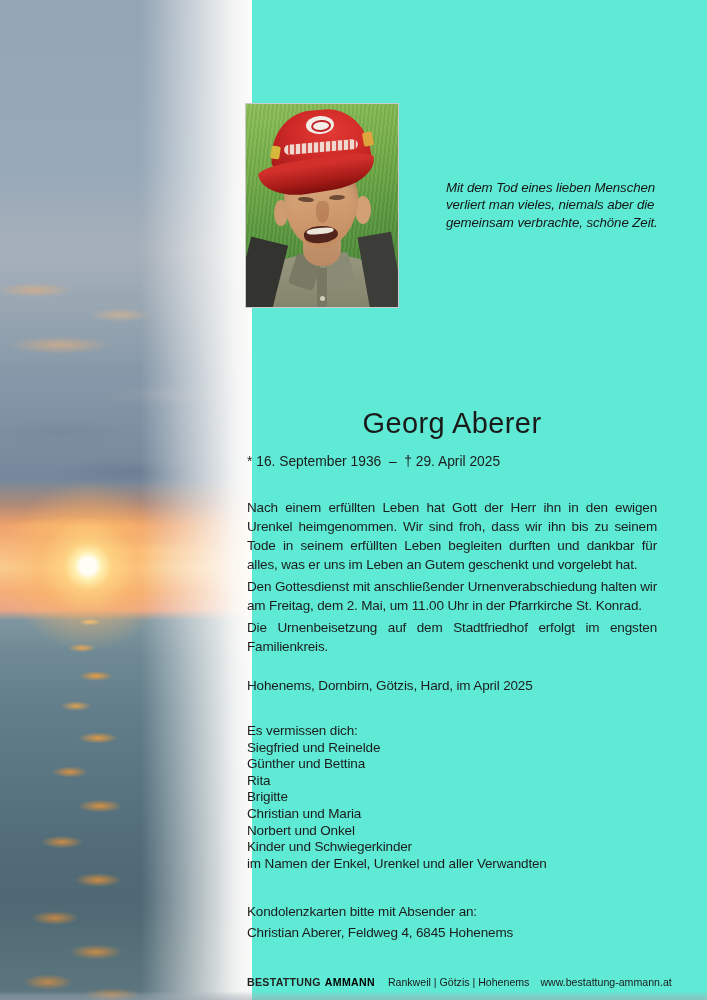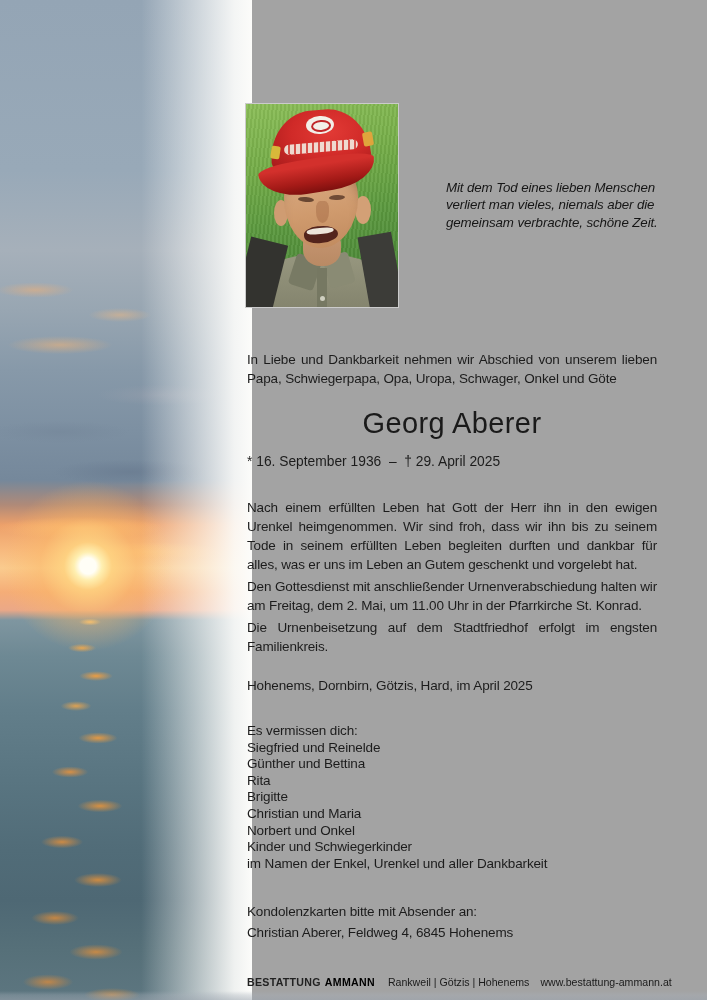--- a/index.html
+++ b/index.html
@@ -1,18 +1,18 @@
 <!DOCTYPE html>
 <html lang="de"><head>
 <meta charset="utf-8">
 <style>
   html,body{margin:0;padding:0;background:#ffffff;}
   .page{
     position:relative;width:707px;height:1000px;overflow:hidden;
-    background:#a3a3a3;
+    background:#5eead4;
     font-family:"Liberation Sans","DejaVu Sans",sans-serif;
     color:#1c1c1c;
   }
   
   .sunset{
     position:absolute;left:0;top:0;width:252px;height:1000px;
     background:
       linear-gradient(to right, rgba(252,252,250,0) 56%, rgba(252,252,250,0.45) 74%, rgba(252,252,250,0.92) 93%, #fcfcfa 100%),
       radial-gradient(circle at 88px 566px, #fffef6 0 8px, rgba(255,241,178,0.95) 14px, rgba(255,213,128,0.8) 24px, rgba(252,184,100,0.45) 48px, rgba(252,184,100,0) 85px),
       radial-gradient(ellipse 16px 5px at 90px 622px, rgba(255,200,110,0.9), rgba(255,200,110,0) 70%),
@@ -164,21 +164,20 @@
     <div class="cap-bd"></div>
     <div class="cap-pl"></div>
     <div class="cap-pr"></div>
     <div class="cap-b"></div>
   </div>
 
   <div class="quote">Mit dem Tod eines lieben Menschen
 verliert man vieles, niemals aber die
 gemeinsam verbrachte, schöne Zeit.</div>
 
-  <p class="intro">In Liebe und Dankbarkeit nehmen wir Abschied von unserem lieben Papa, Schwiegerpapa, Opa, Uropa, Schwager, Onkel und Göte</p>
 
   <div class="name">Georg Aberer</div>
 
   <div class="dates">* 16. September 1936  –  † 29. April 2025</div>
 
   <div class="body-paras">
     <p>Nach einem erfüllten Leben hat Gott der Herr ihn in den ewigen Urenkel heimgenommen. Wir sind froh, dass wir ihn bis zu seinem Tode in seinem erfüllten Leben begleiten durften und dankbar für alles, was er uns im Leben an Gutem geschenkt und vorgelebt hat.</p>
     <p>Den Gottesdienst mit anschließender Urnenverabschiedung halten wir am Freitag, dem 2. Mai, um 11.00 Uhr in der Pfarrkirche St. Konrad.</p>
     <p>Die Urnenbeisetzung auf dem Stadtfriedhof erfolgt im engsten Familien­kreis.</p>
   </div>
@@ -187,21 +186,21 @@
 
   <div class="mourners">
     <div>Es vermissen dich:</div>
     <div>Siegfried und Reinelde</div>
     <div>Günther und Bettina</div>
     <div>Rita</div>
     <div>Brigitte</div>
     <div>Christian und Maria</div>
     <div>Norbert und Onkel</div>
     <div>Kinder und Schwiegerkinder</div>
-    <div>im Namen der Enkel, Urenkel und aller Dankbarkeit</div>
+    <div>im Namen der Enkel, Urenkel und aller Verwandten</div>
   </div>
 
   <div class="condolence">
     <div>Kondolenzkarten bitte mit Absender an:</div>
     <div>Christian Aberer, Feldweg 4, 6845 Hohenems</div>
   </div>
 
   <div class="footer">
     <span class="f-brand"><span class="f-b1">BESTATTUNG</span><span class="f-b2">AMMANN</span></span>
     <span class="f-loc">Rankweil | Götzis | Hohenems</span>

